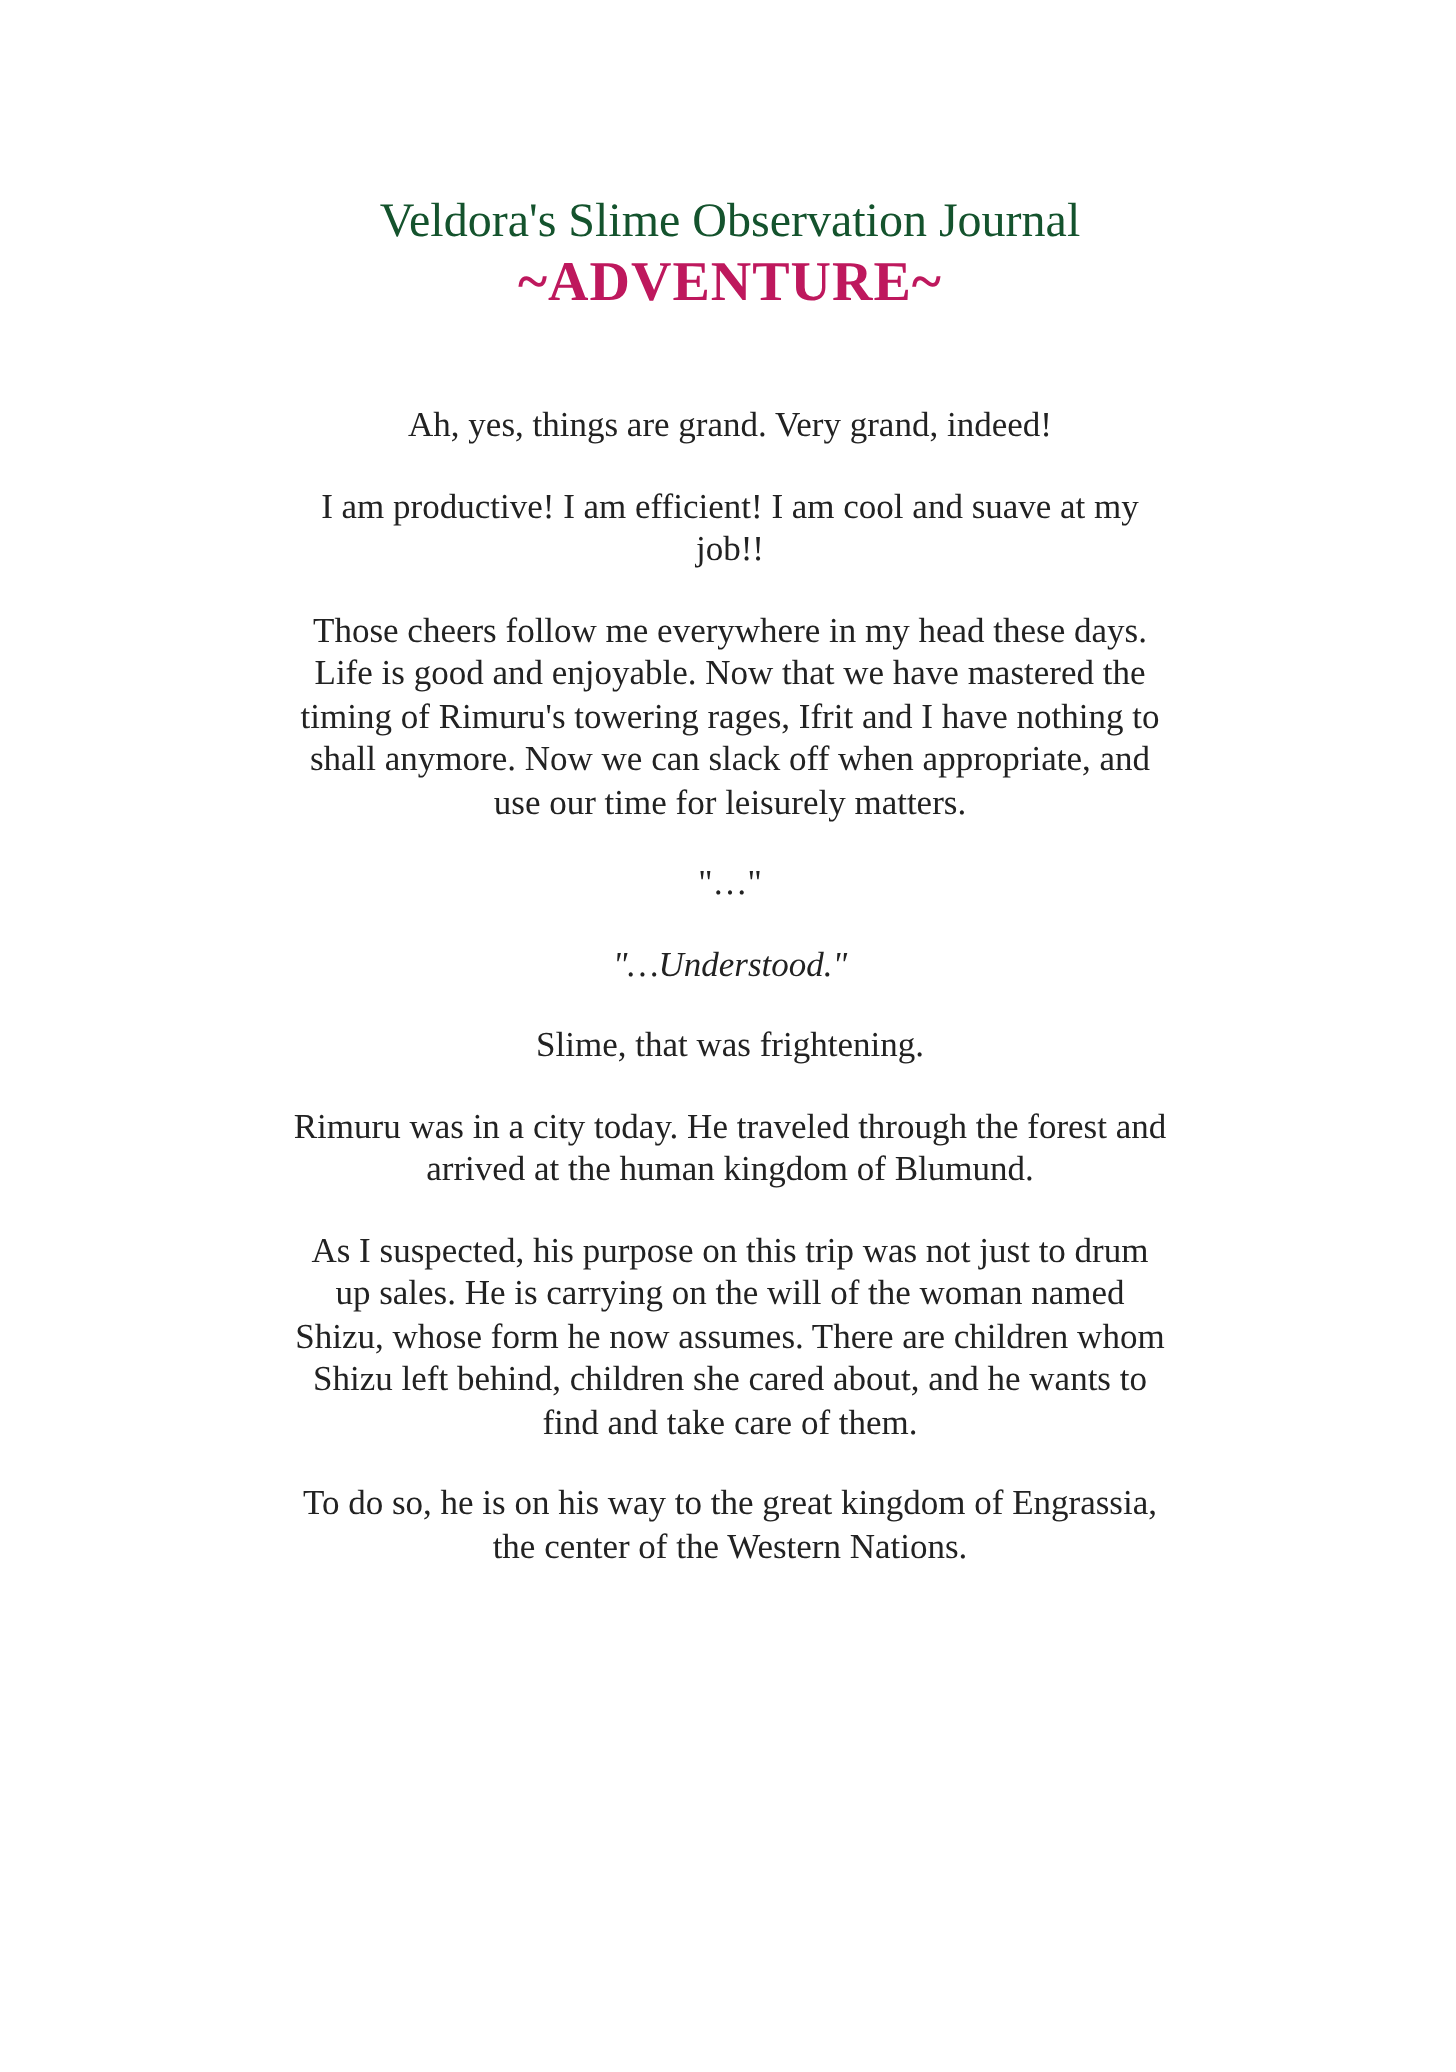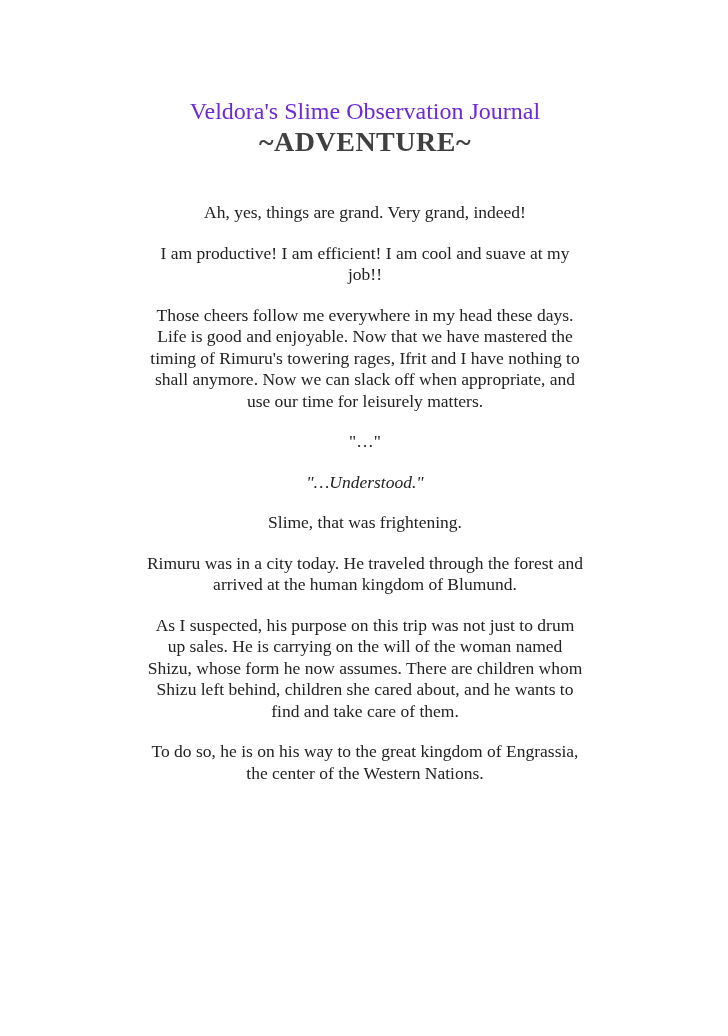--- a/index.html
+++ b/index.html
@@ -26,29 +26,29 @@
   }
   .title-block {
     text-align: center;
     margin: 0 0 44px 0;
   }
   .title-line1 {
     font-size: 24px;
     font-weight: 400;
     line-height: 30px;
     margin: 0;
-    color: #6d28d9;
+    color: #14532d;
   }
   .title-line2 {
     font-size: 28px;
     font-weight: 700;
     line-height: 32px;
     letter-spacing: 0.5px;
     margin: 0;
-    color: #404040;
+    color: #be185d;
   }
   .section-heading {
     text-align: center;
     font-size: 17.5px;
     line-height: 20px;
     margin: 0 0 22px 0;
     color: #1b1b1b;
     white-space: nowrap;
   }
   .section-heading .diamond {

